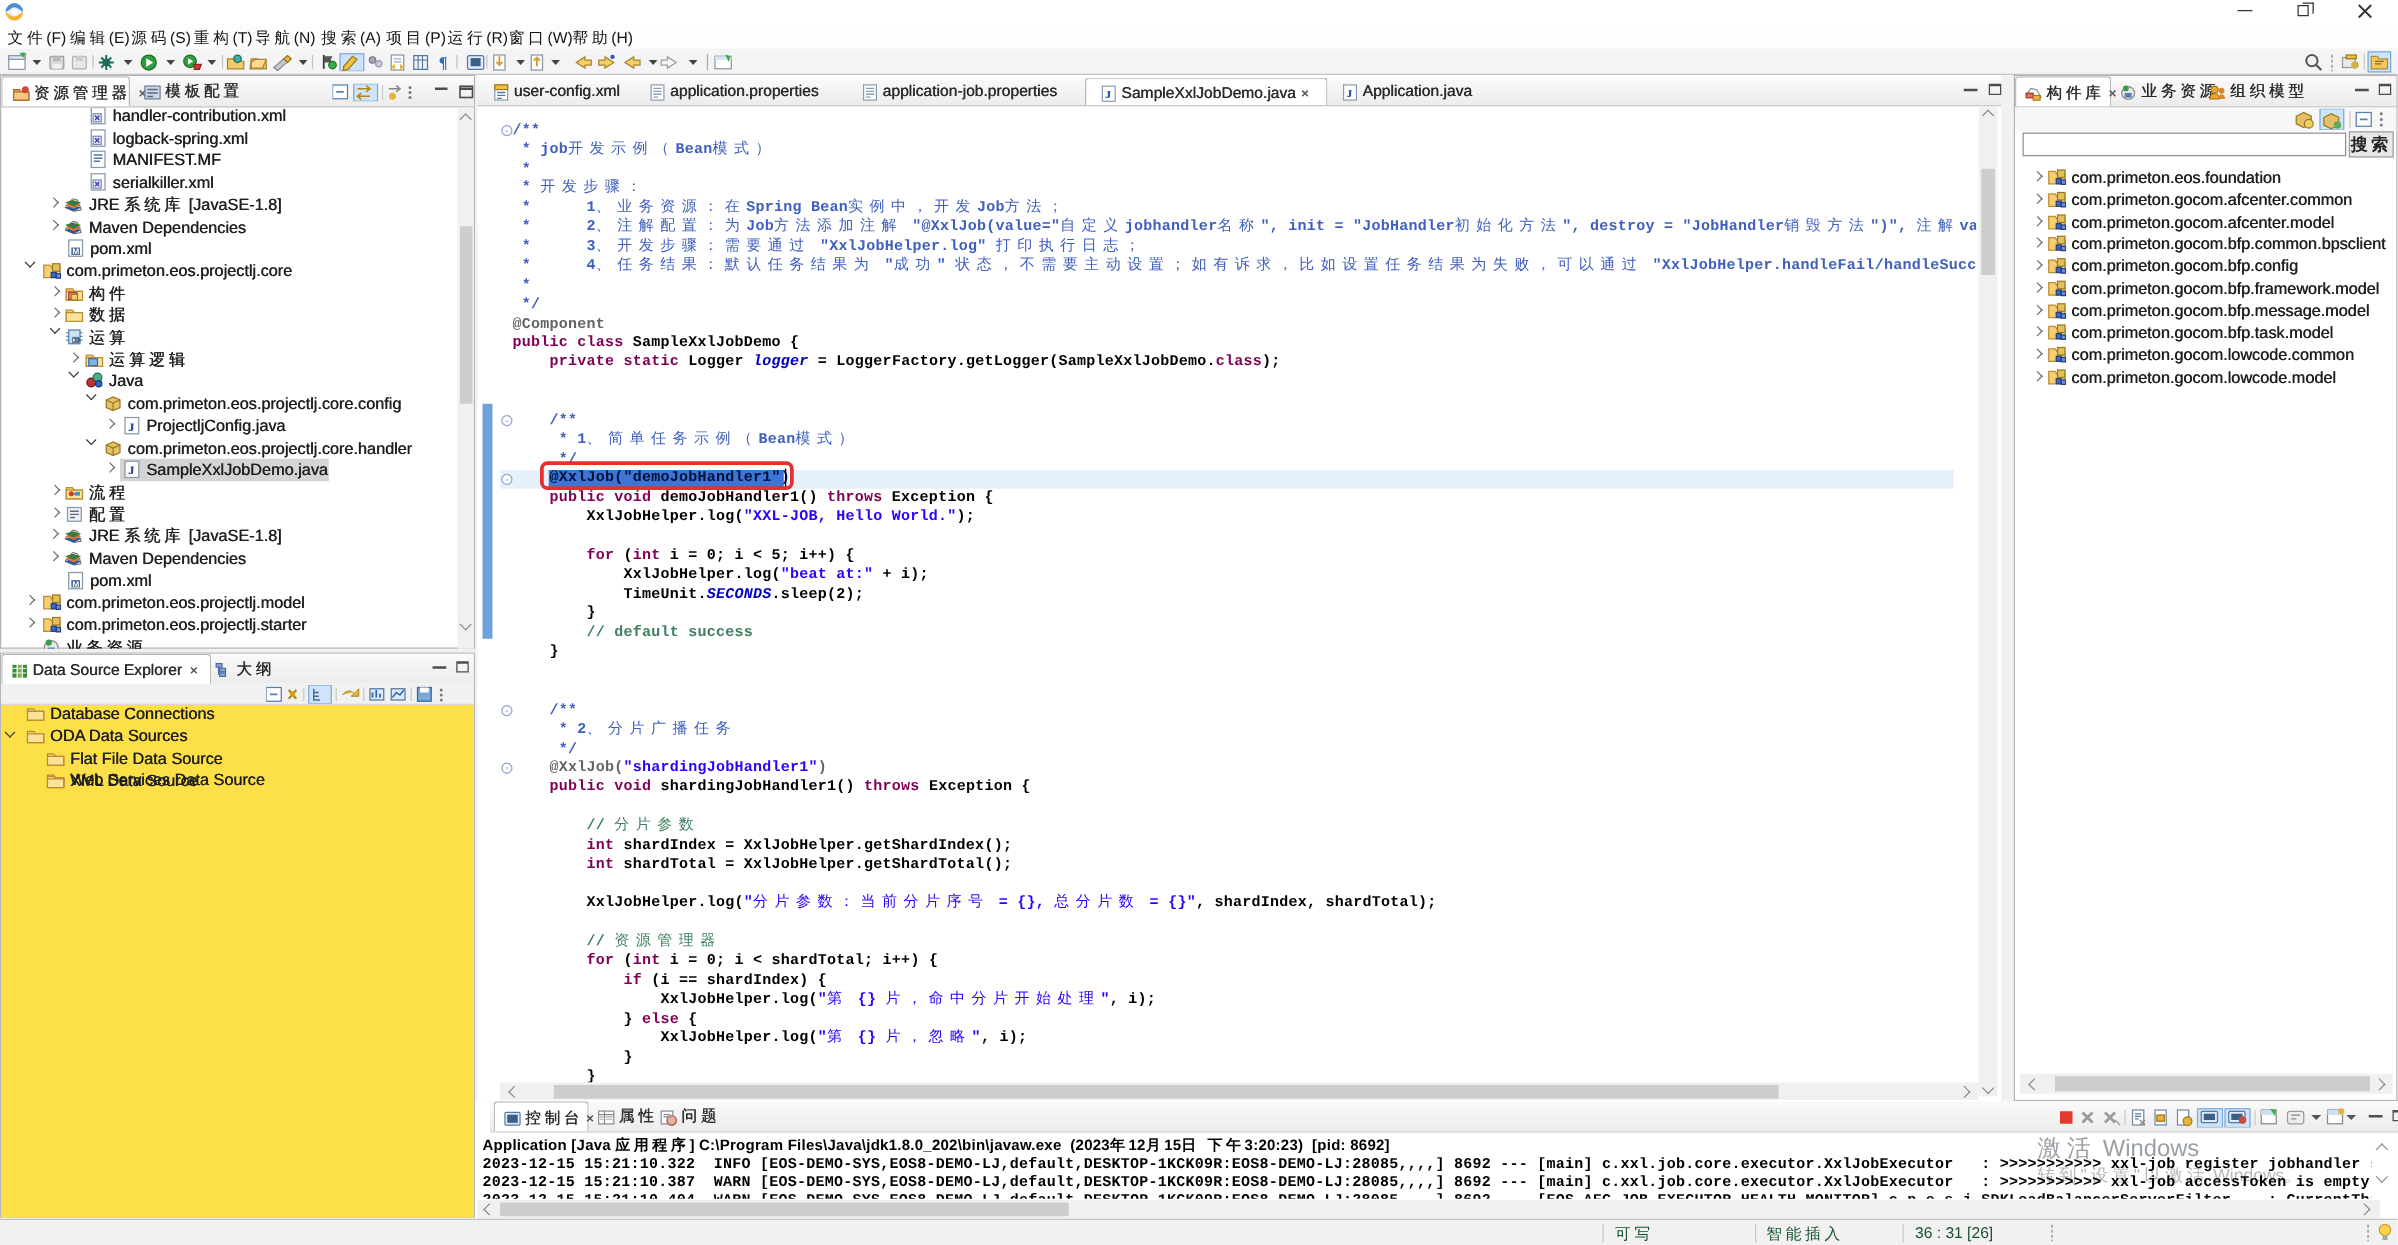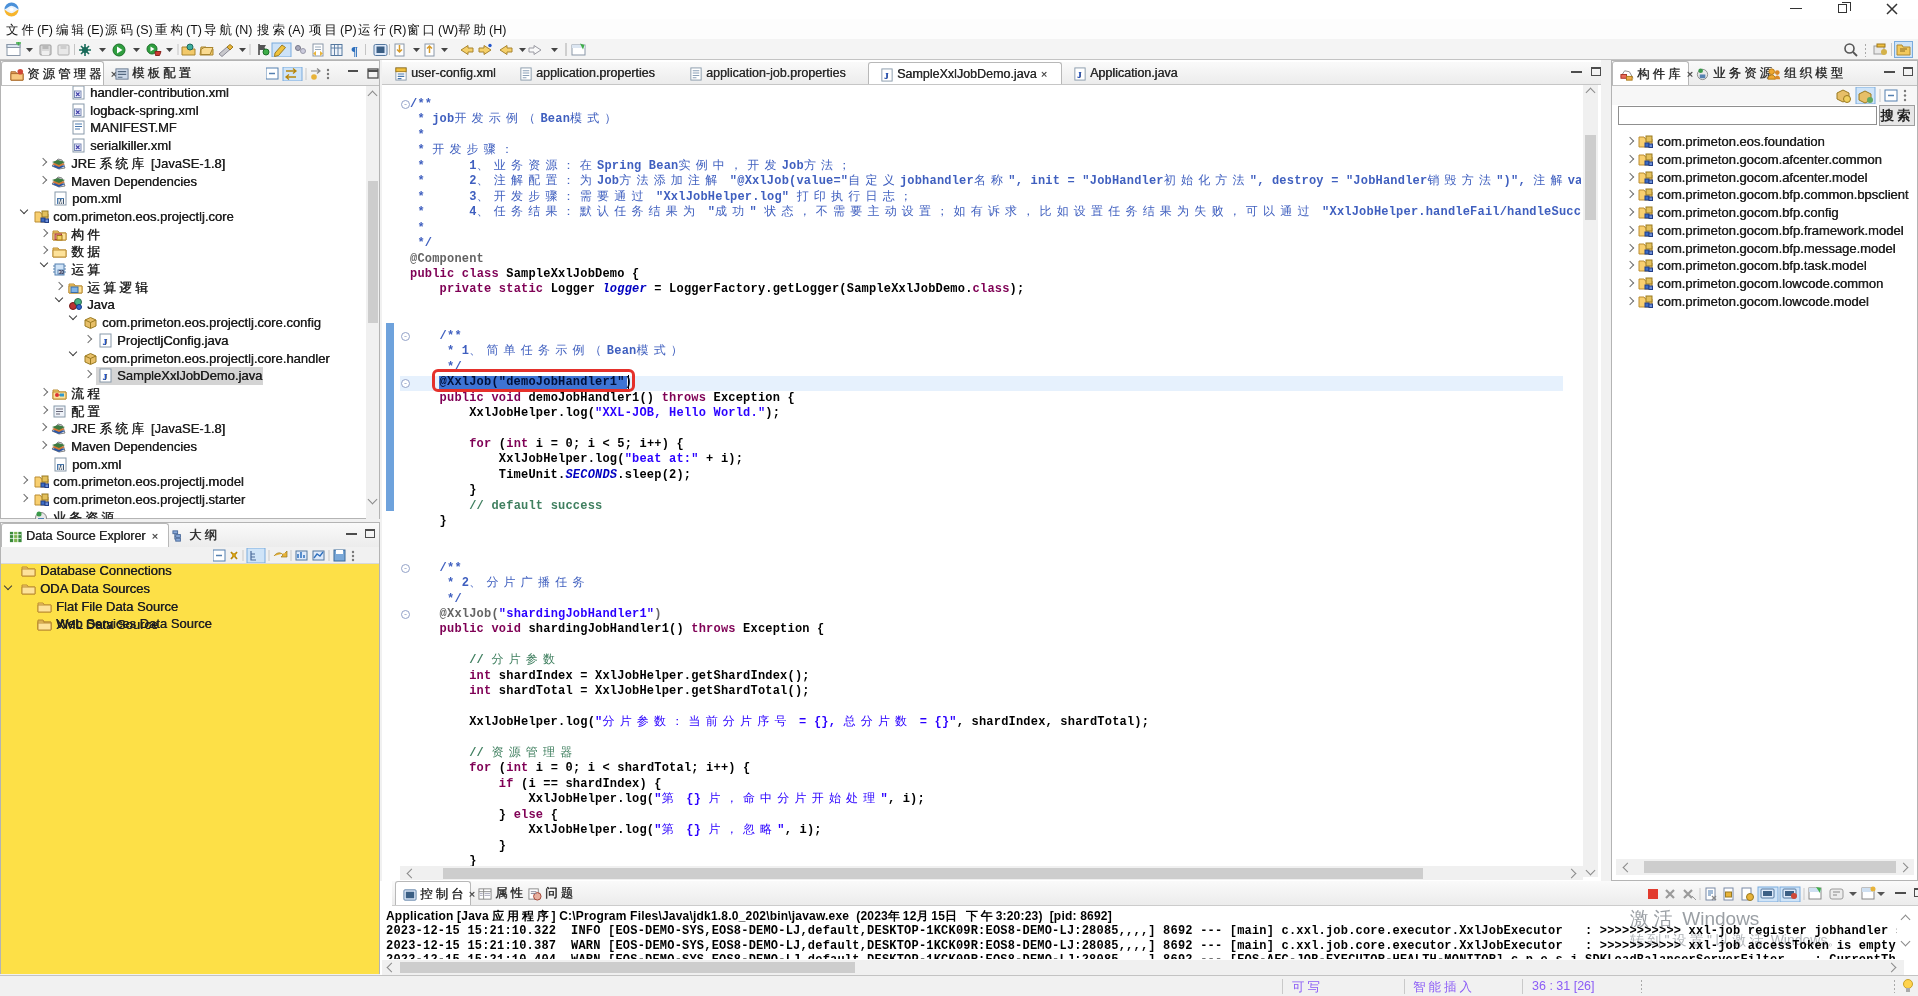--- a/index.html
+++ b/index.html
@@ -696,21 +696,21 @@
  <div class="sb" style="left:1518px;top:27px;width:16px;height:46px;background:#fff">
   <span class="sa" style="left:4px;top:8px;transform:rotate(-135deg)"></span>
   <span class="sa" style="left:4px;top:30px;transform:rotate(45deg)"></span>
  </div>
  <div class="sb" style="left:2px;top:79px;width:1522px;height:15px">
   <span class="sa" style="left:6px;top:4px;transform:rotate(135deg)"></span>
   <div class="th" style="left:18px;top:2px;width:455px;height:11px"></div>
   <span class="sa" style="left:1506px;top:4px;transform:rotate(-45deg)"></span>
  </div>
 </div>
-<div class="abs" id="statusbar" style="left:0;top:975px;width:1918px;height:21px;background:#f1f1f1;border-top:1px solid #c3c3c3;font-size:12.5px;color:#8b5cf6">
+<div class="abs" id="statusbar" style="left:0;top:975px;width:1918px;height:21px;background:#f1f1f1;border-top:1px solid #c3c3c3;font-size:12.5px;color:#14532d">
  <span class="sep" style="left:1282px;top:3px;height:15px"></span>
  <span class="abs" style="left:1292px;top:3px"><span class="s">可写</span></span>
  <span class="sep" style="left:1404px;top:3px;height:15px"></span>
  <span class="abs" style="left:1413px;top:3px"><span class="s">智能插入</span></span>
  <span class="sep" style="left:1522px;top:3px;height:15px"></span>
  <span class="abs" style="left:1532px;top:3px">36 : 31 [26]</span>
  <span class="grip" style="left:1640px;top:3px"></span>
  <span class="grip" style="left:1893px;top:3px"></span>
  <svg class="abs" style="left:1901px;top:2px" width="14" height="16" viewBox="0 0 14 16">
       <circle cx="7" cy="6" r="4.5" fill="#ffd34d" stroke="#c9a227"></circle>

